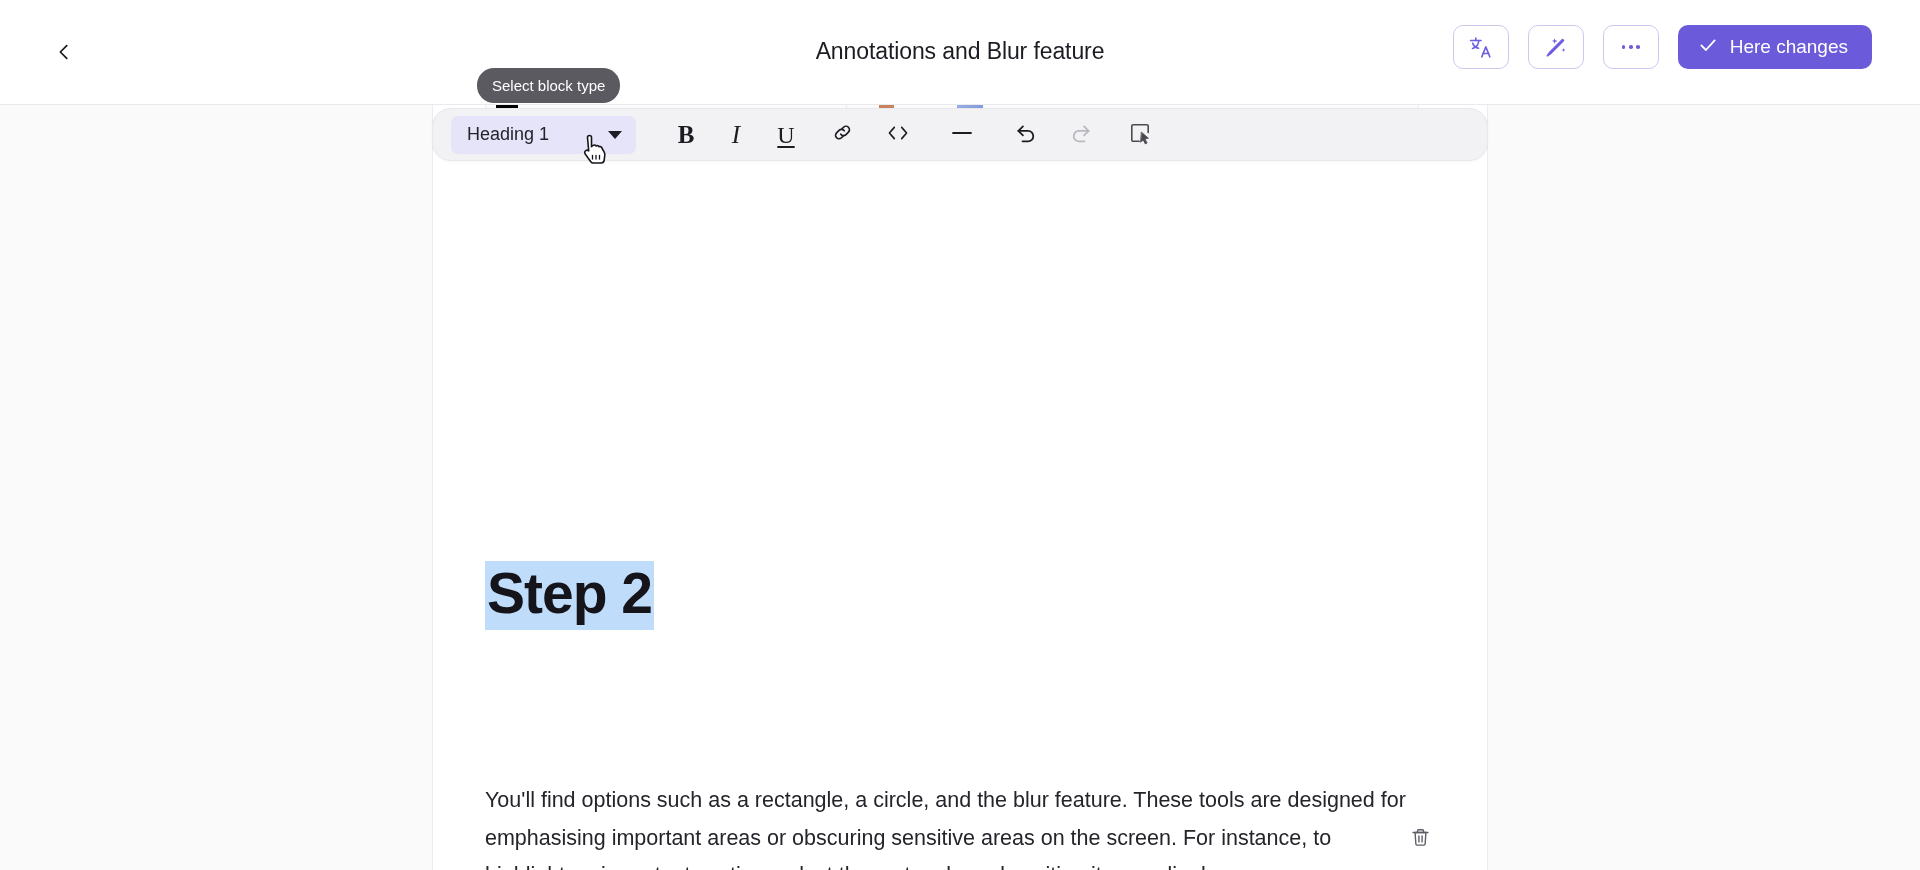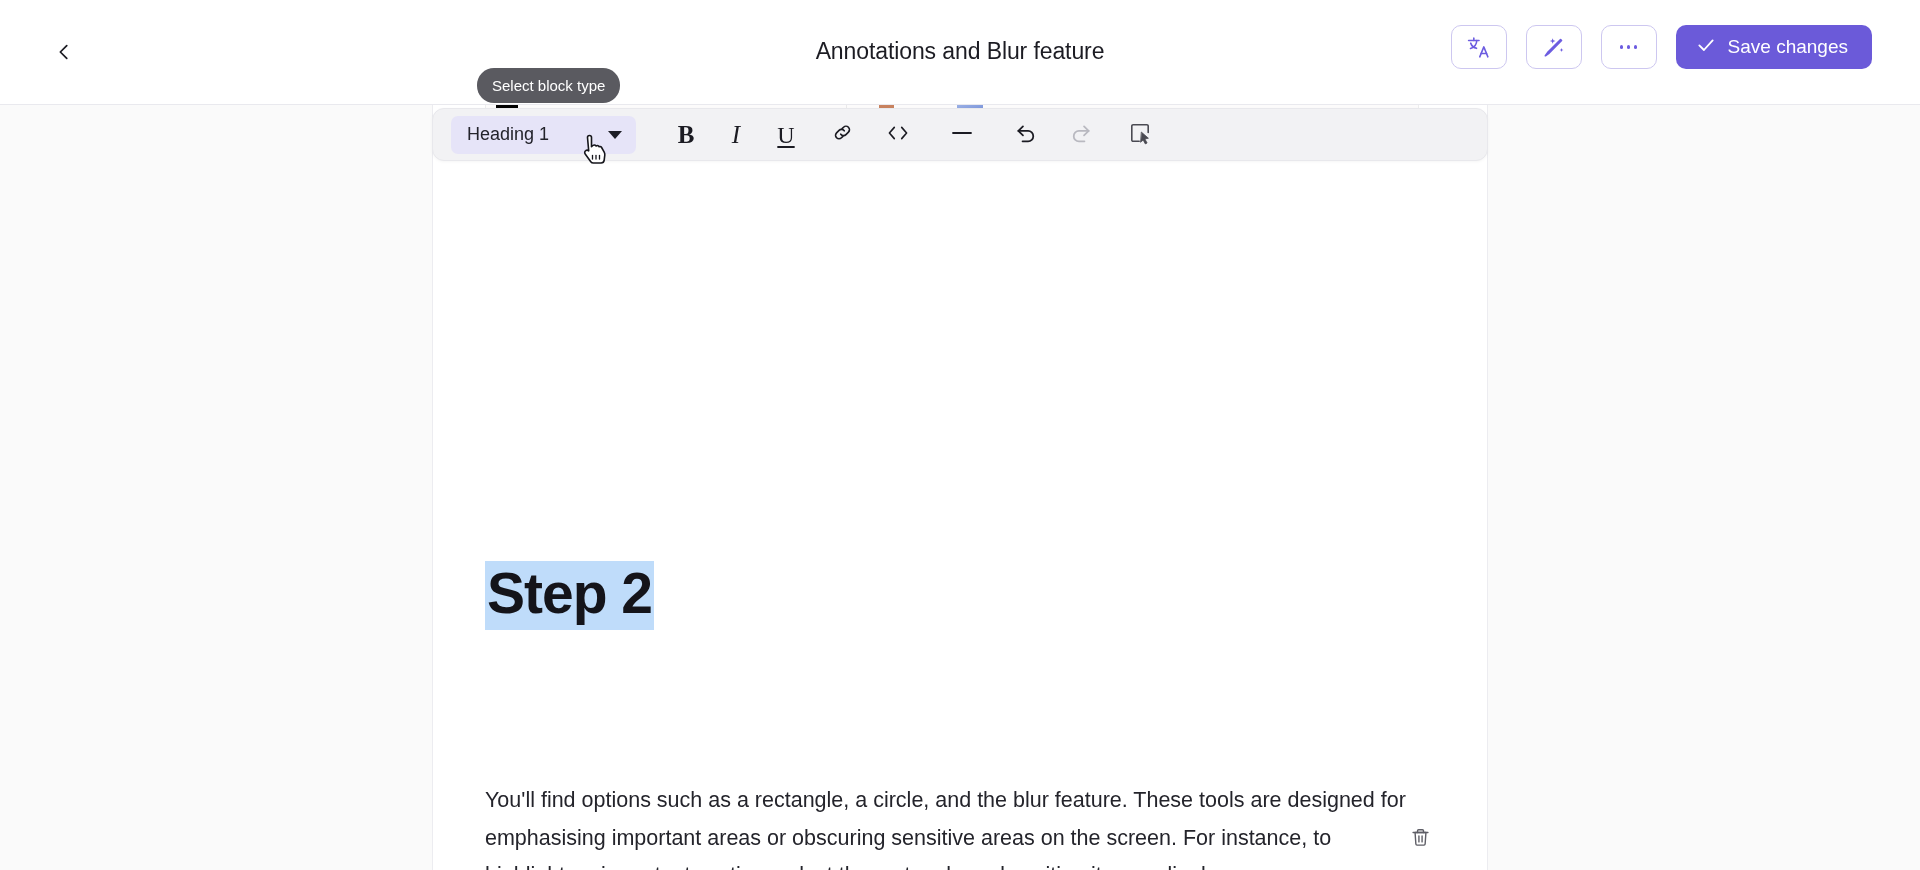--- a/index.html
+++ b/index.html
@@ -64,21 +64,21 @@
     font-size: 15px; padding: 9px 15px;
     border-radius: 17px; z-index: 60;
     white-space: nowrap;
   }
 
   
   .toolbar {
     position: absolute; left: 432px; top: 108px;
     width: 1056px; height: 53px;
     background: #f2f2f4;
-    border-radius: 12px;
+    border-radius: 19px;
     border: 1px solid #e8e8ec;
     display: flex; align-items: center;
     padding: 2px 18px;
     z-index: 50;
     box-shadow: 0 1px 3px rgba(0,0,0,0.04);
   }
   .block-select {
     display: flex; align-items: center; justify-content: space-between;
     width: 185px; height: 38px;
     background: #e6e4f8; border-radius: 7px;
@@ -242,21 +242,21 @@
             <i></i>
         </span>
       </div>
 
       <button class="save-btn">
         <span>
           <svg width="20" height="20" viewBox="0 0 24 24" fill="none" stroke="#ffffff" stroke-width="2.2" stroke-linecap="round" stroke-linejoin="round">
             <polyline points="4 12.5 9.5 18 20 6.5"></polyline>
           </svg>
         </span>
-        <span>Save changes</span>
+        <span>Here changes</span>
       </button>
 
     </div>
   </div>
 
   <div class="tooltip">Select block type</div>
 
   <div class="page-area">
     <div class="doc-sheet">
 

